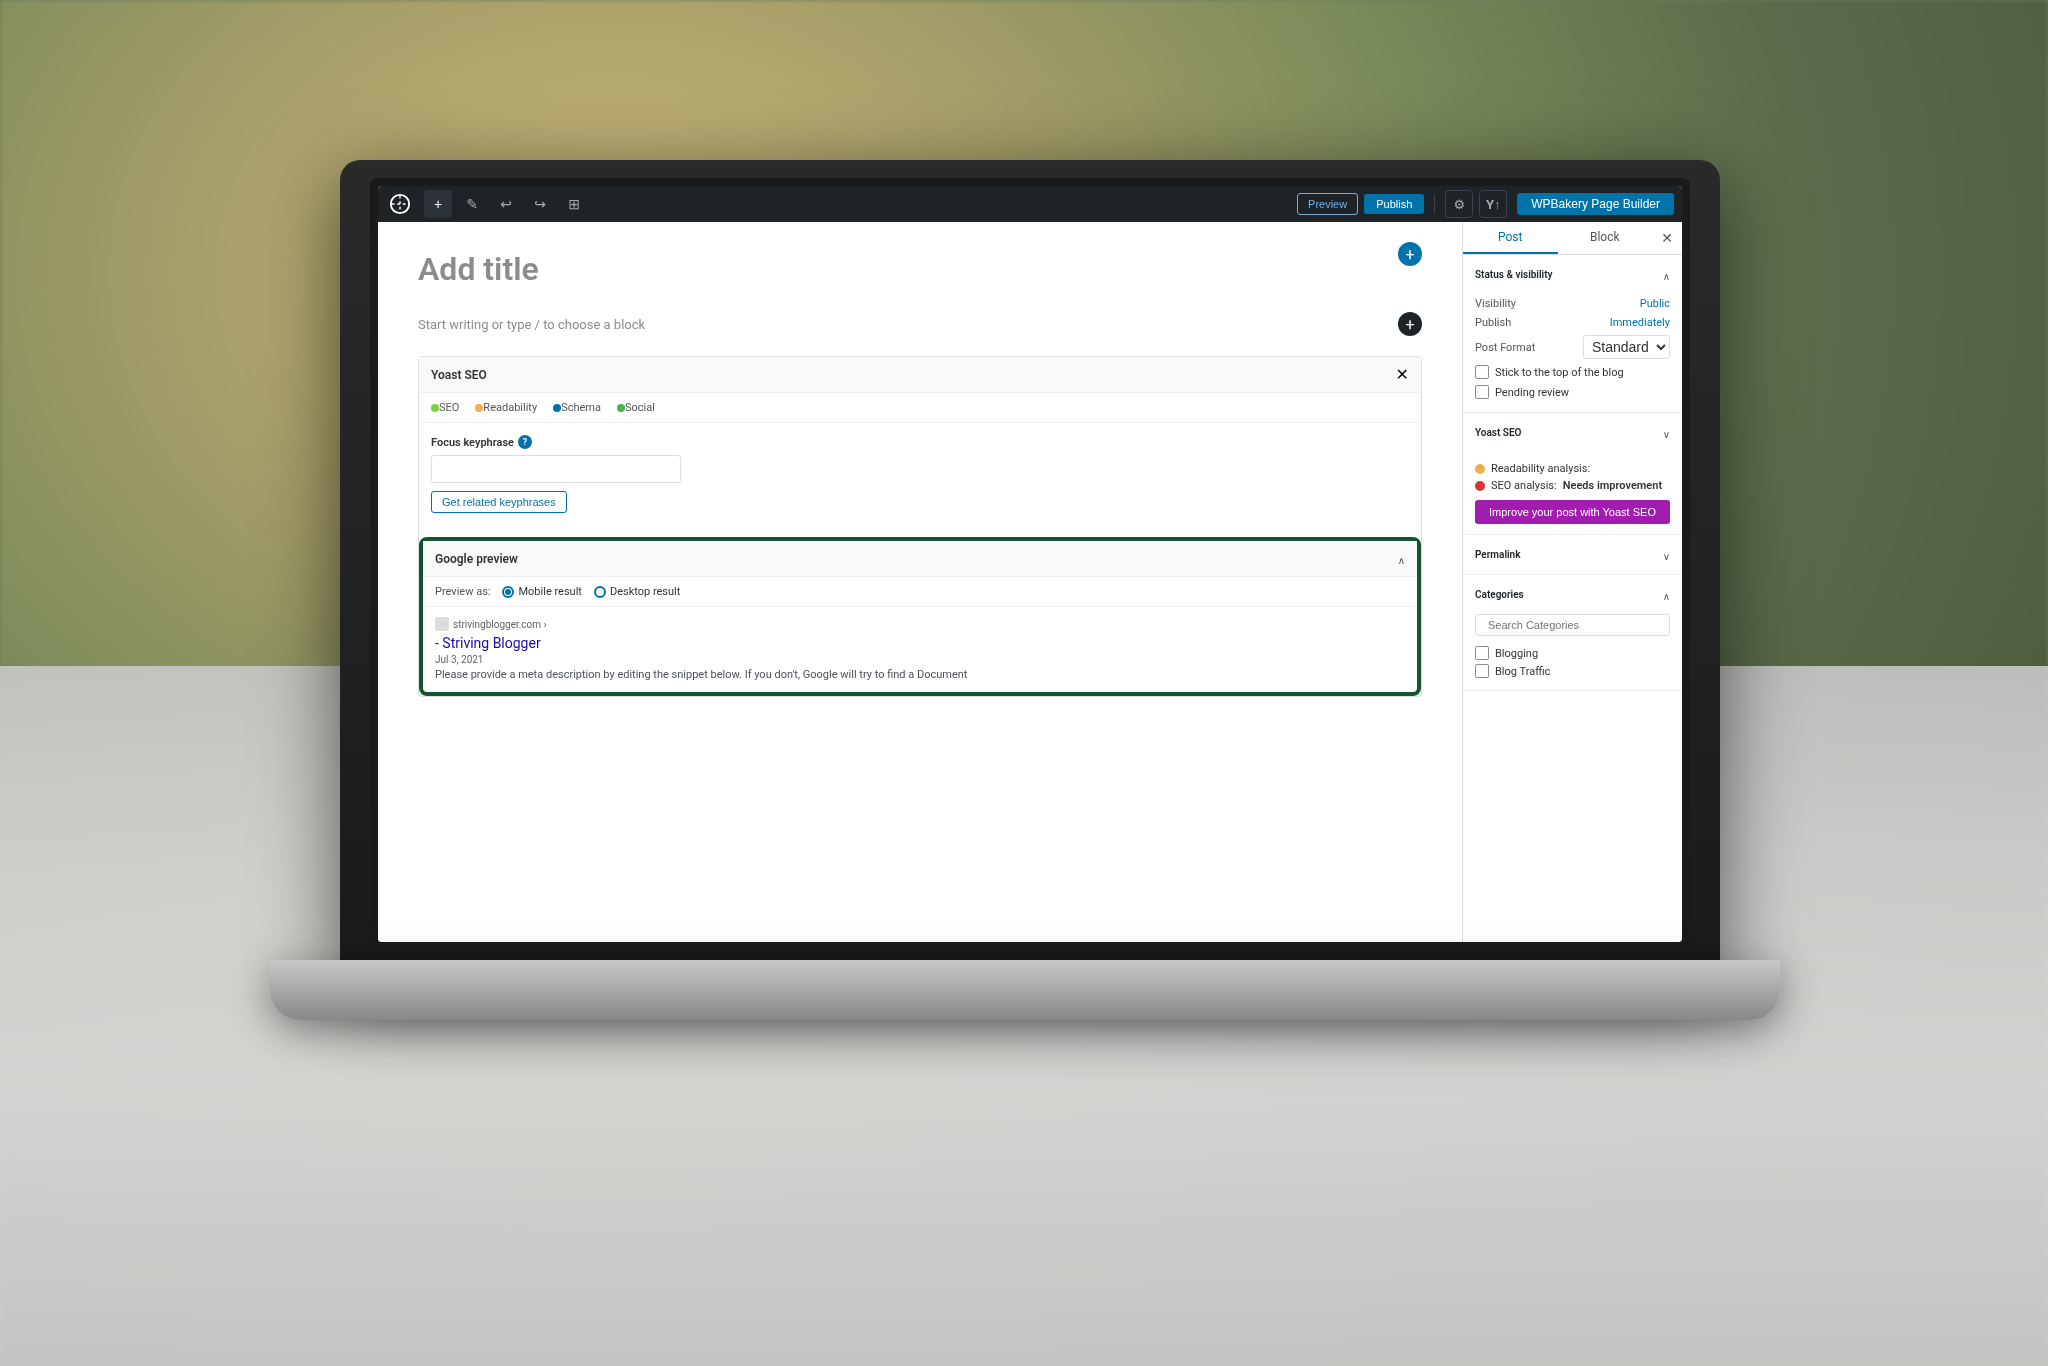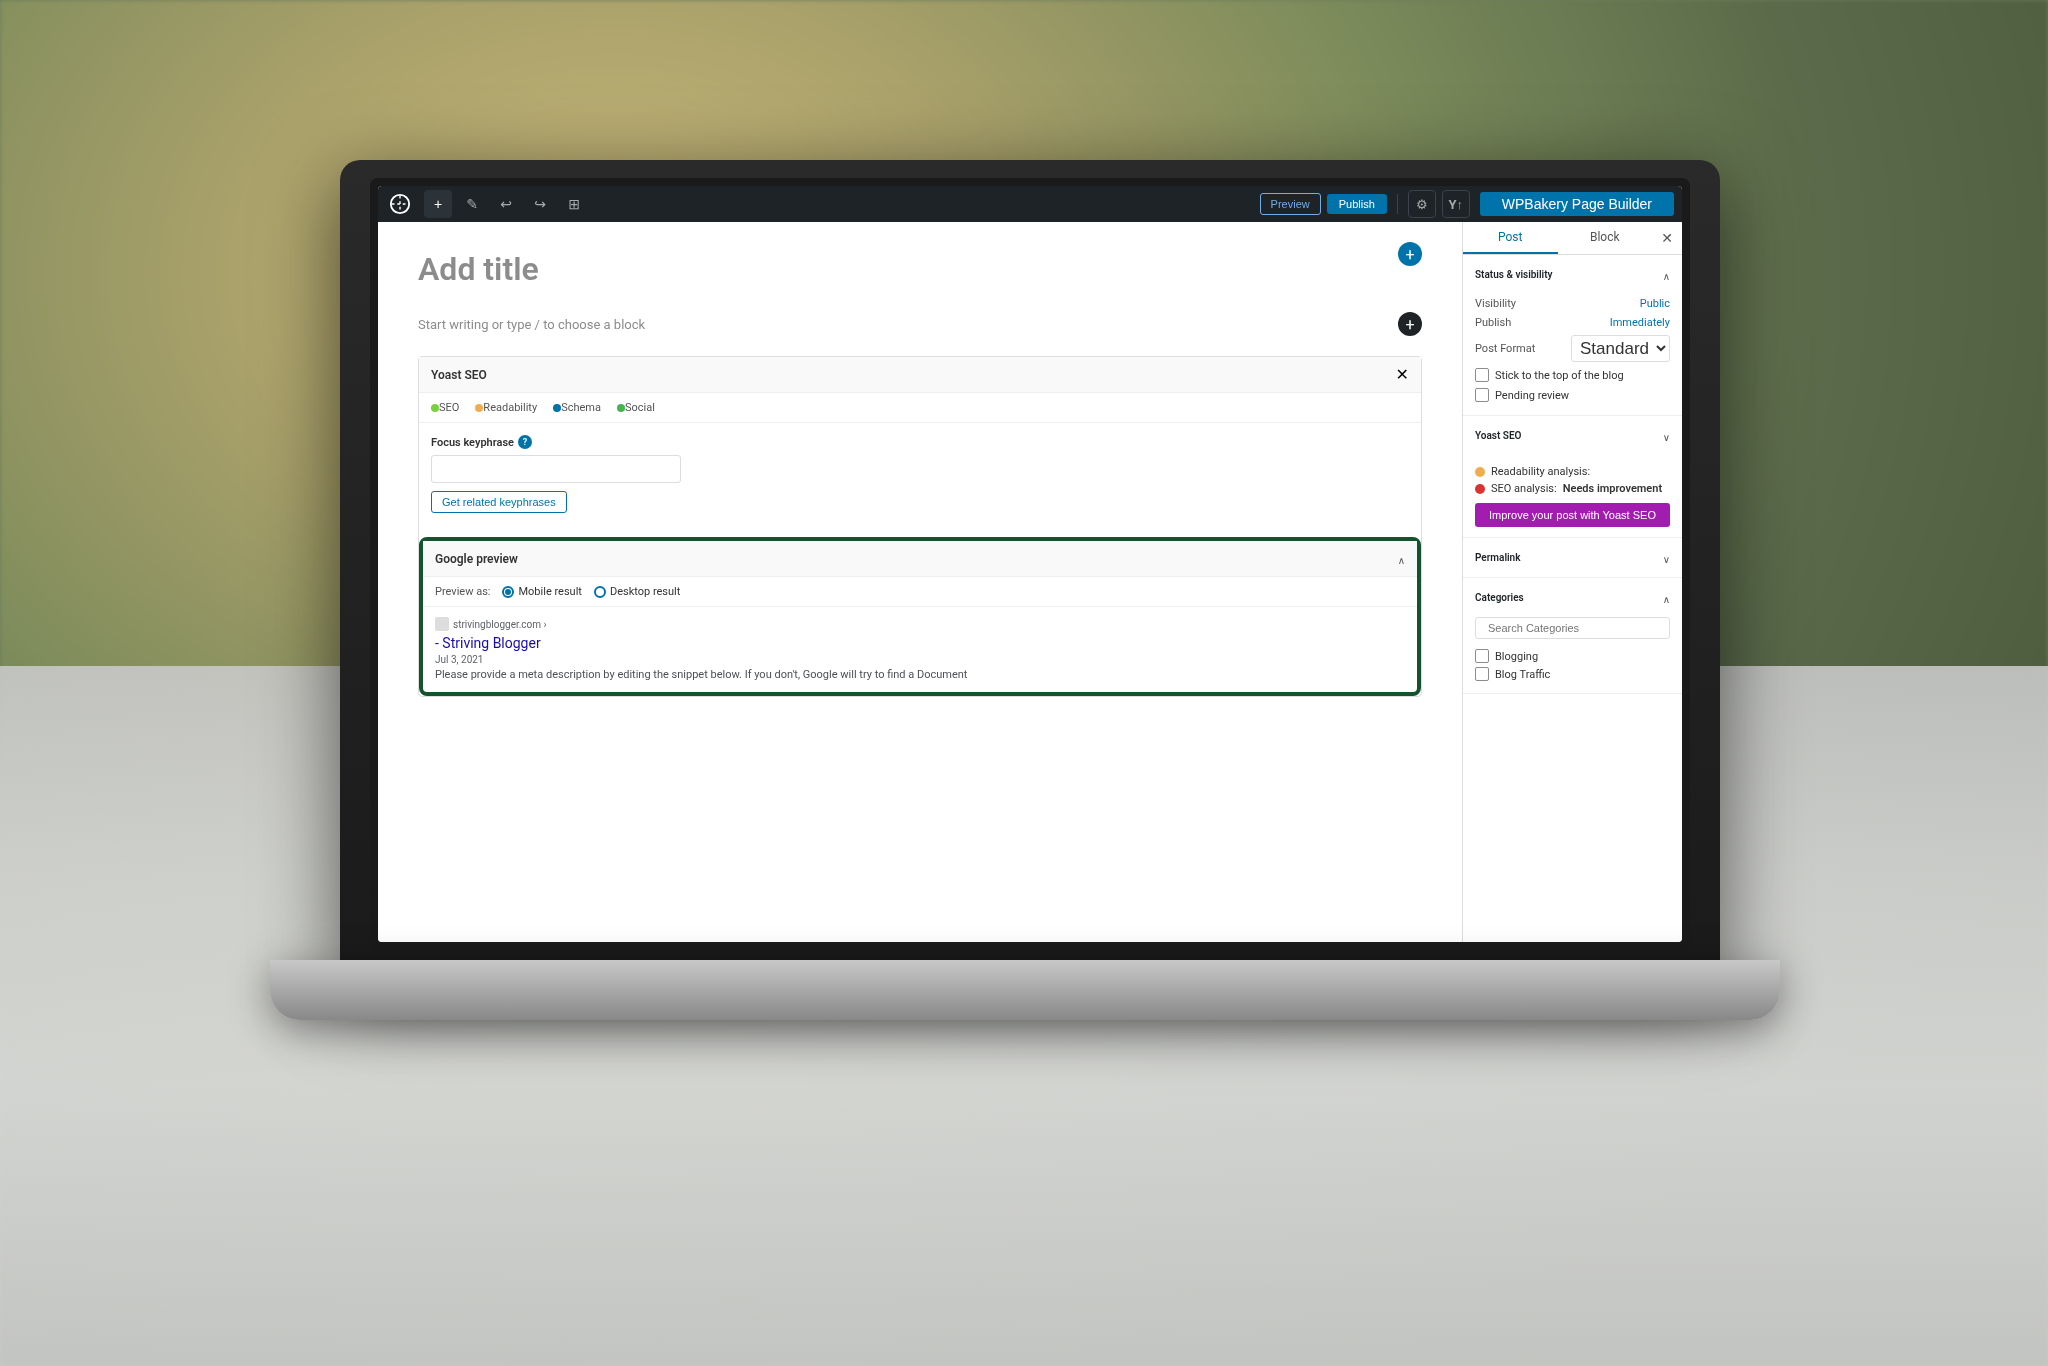--- a/index.html
+++ b/index.html
@@ -112,25 +112,25 @@
       padding: 4px 12px;
       background: #0073aa;
       color: #fff;
       border-radius: 3px;
       font-size: 11px;
       cursor: pointer;
       border: none;
     }
 
     .toolbar-wpbakery {
-      padding: 4px 22px;
+      padding: 4px 14px;
       background: #0073aa;
       color: #fff;
       border-radius: 3px;
-      font-size: 14px;
+      font-size: 12px;
       cursor: pointer;
       border: none;
       margin-left: 4px;
     }
 
     .toolbar-spacer { flex: 1; }
 
     .toolbar-gear {
       width: 28px; height: 28px;
       display: flex; align-items: center; justify-content: center;
@@ -486,21 +486,21 @@
       color: #555;
     }
 
     .sidebar-row-value {
       font-size: 11px;
       color: #0073aa;
       cursor: pointer;
     }
 
     .post-format-select {
-      font-size: 17px;
+      font-size: 14px;
       padding: 2px 4px;
       border: 1px solid #ddd;
       border-radius: 3px;
       background: #fff;
       color: #333;
     }
 
     .checkbox-row {
       display: flex;
       align-items: center;

